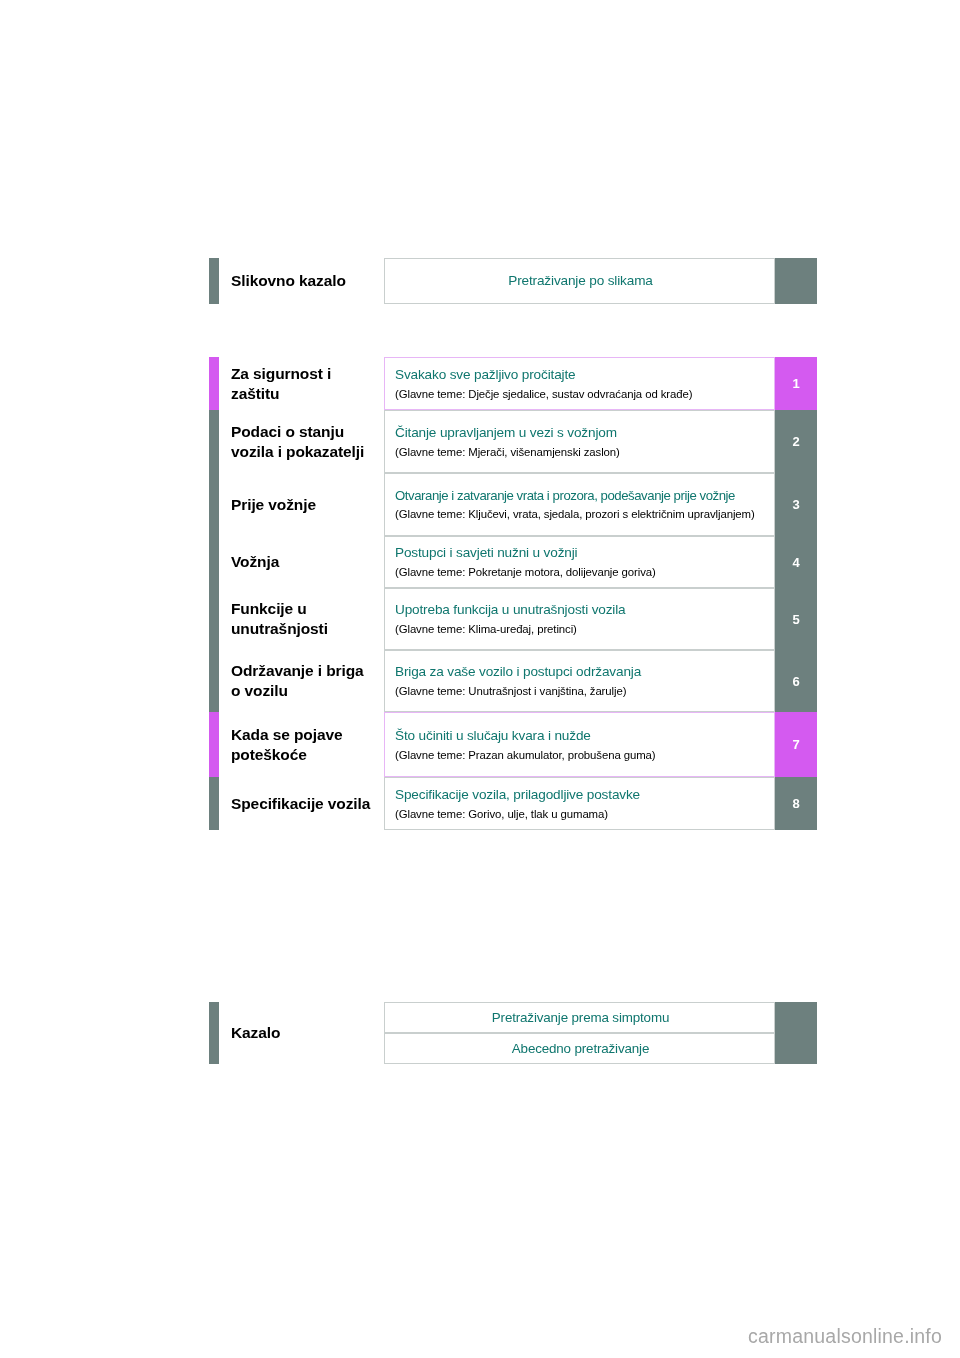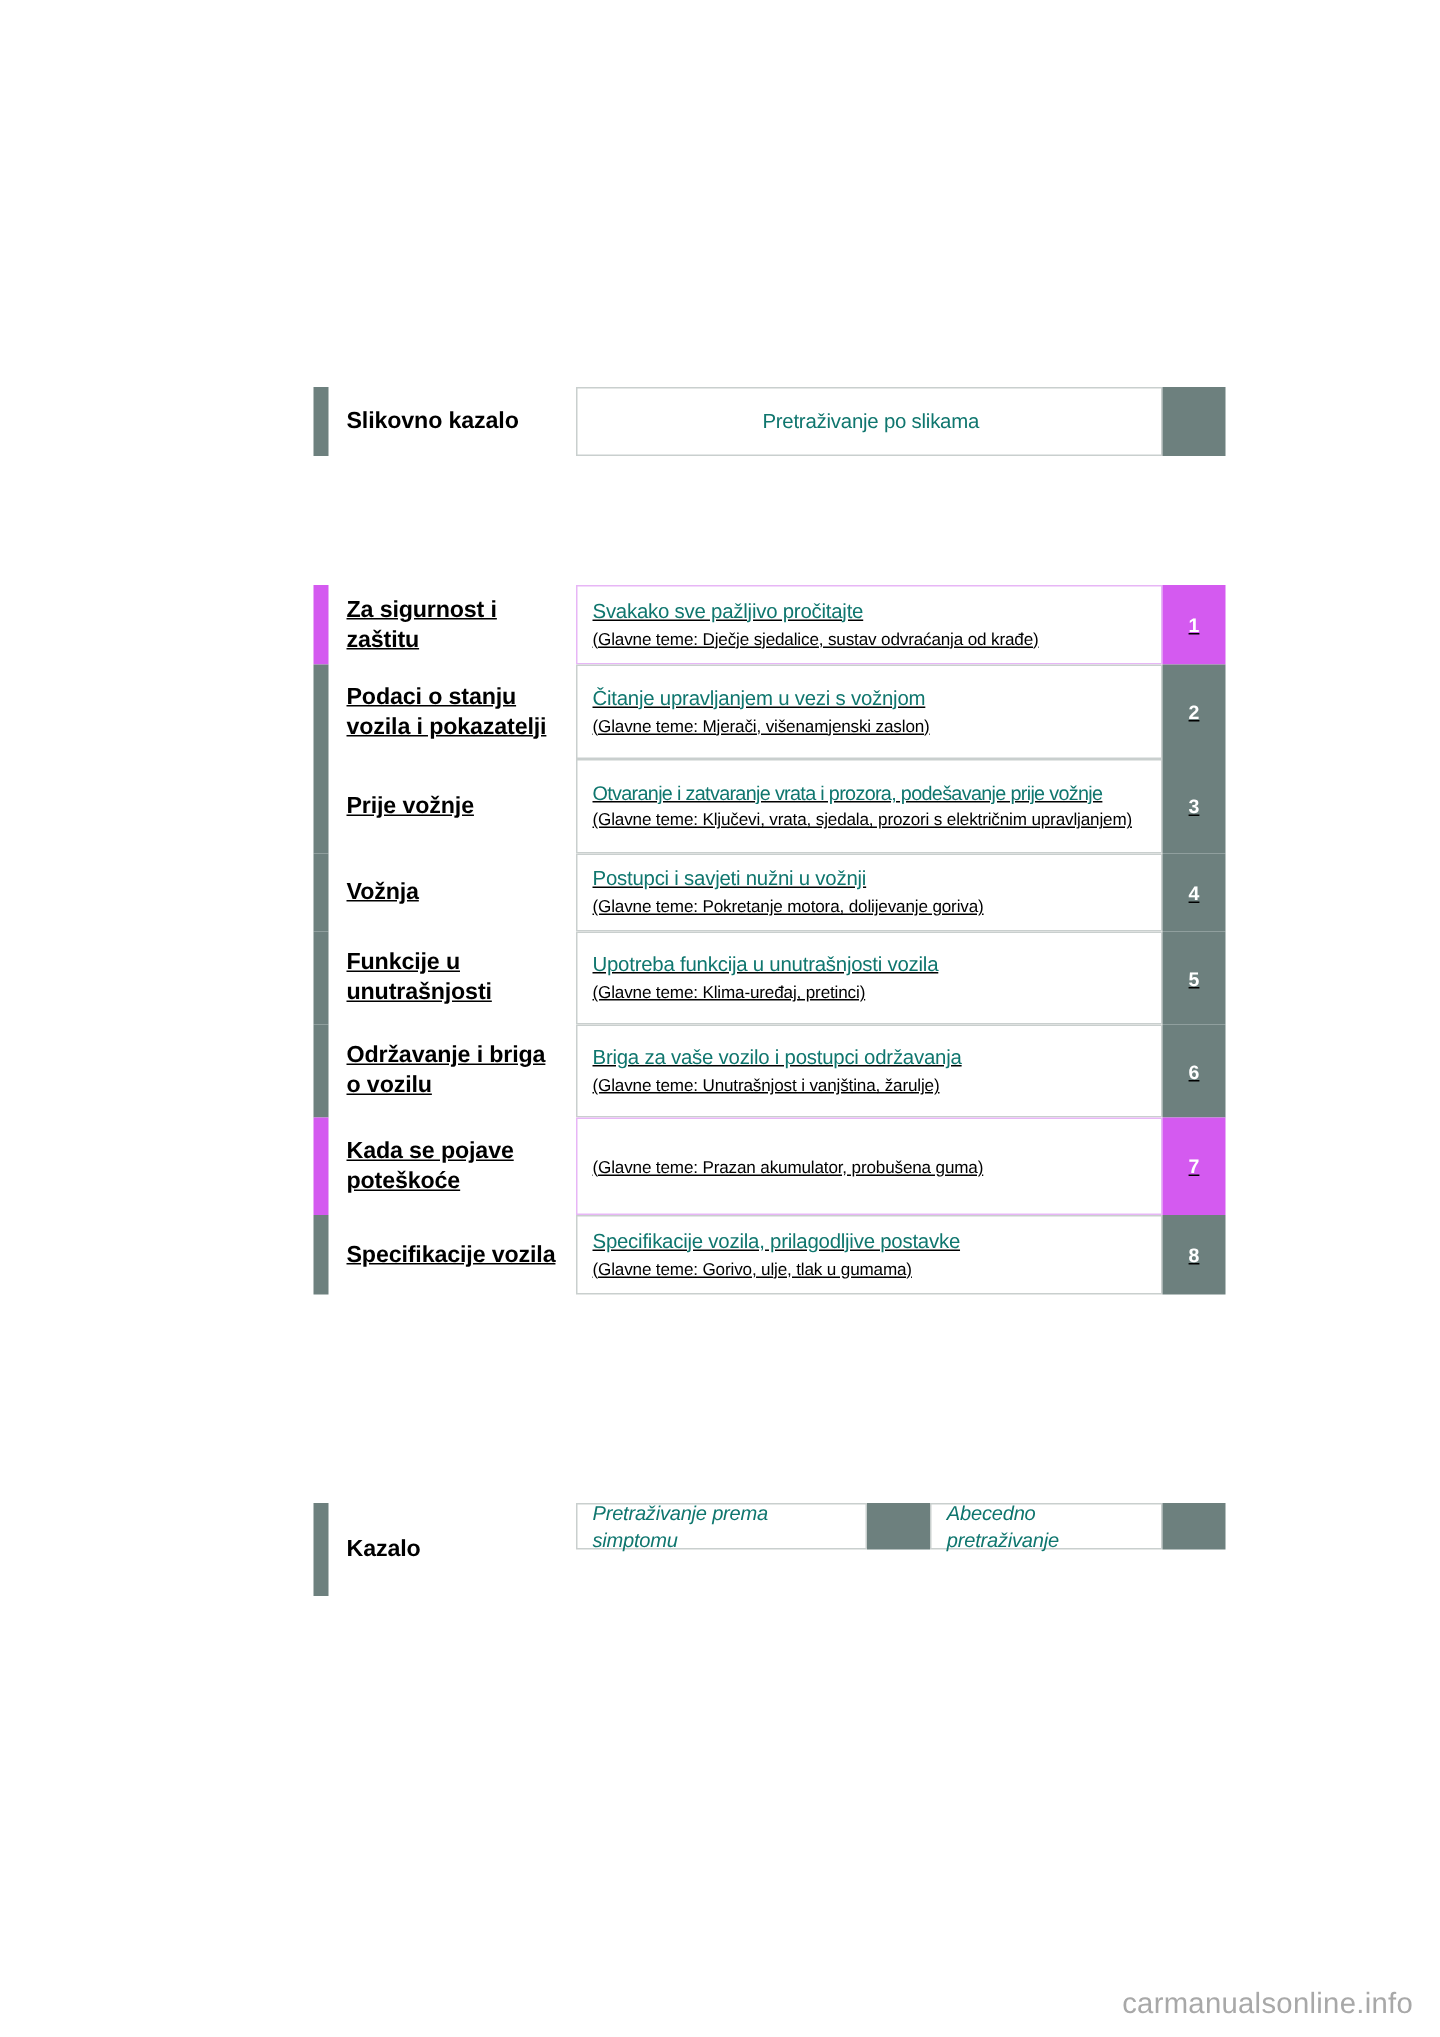--- a/index.html
+++ b/index.html
@@ -107,21 +107,21 @@
   .numtab.blank { color: transparent; }
 
   
   #top-block { top: 258px; }
   #top-block .row { height: 46px; }
   #top-block .heading { font-size: 15.5px; }
   #top-block .desc { display: flex; align-items: center; }
   #top-block .desc-main { font-size: 13.6px; }
 
   
-  #chapters { top: 390px; text-decoration: underline; }
+  #chapters { top: 357px; }
   #chapters .row + .row { margin-top: 0px; }
 
   .r1 { height: 53px; }
   .r2 { height: 63px; }
   .r3 { height: 63px; }
   .r4 { height: 52px; }
   .r5 { height: 62px; }
   .r6 { height: 62px; }
   .r7 { height: 65px; }
   .r8 { height: 53px; }
@@ -146,21 +146,21 @@
     height: 62px;
     align-self: center;
   }
   #index-block .heading {
     flex: 0 0 165px;
     width: 165px;
   }
   #index-block .rows {
     flex: 1 1 auto;
     display: flex;
-    font-style: italic;
+    flex-direction: column;
   }
   #index-block .idxrow {
     display: flex;
     height: 31px;
   }
   #index-block .idxrow .desc {
     flex: 1 1 auto;
     display: flex;
     align-items: center;
     padding: 0 8px 0 10px;
@@ -253,20 +253,21 @@
         <div class="desc-main">Briga za vaše vozilo i postupci održavanja</div>
         <div class="desc-sub">(Glavne teme: Unutrašnjost i vanjština, žarulje)</div>
       </div>
       <div class="numtab">6</div>
     </div>
 
     <div class="row r7">
       <div class="accent magenta"></div>
       <div class="heading">Kada se pojave poteškoće</div>
       <div class="desc magenta-border">
+        <div class="desc-main">Što učiniti u slučaju kvara i nužde</div>
         <div class="desc-sub">(Glavne teme: Prazan akumulator, probušena guma)</div>
       </div>
       <div class="numtab magenta">7</div>
     </div>
 
     <div class="row r8">
       <div class="accent"></div>
       <div class="heading">Specifikacije vozila</div>
       <div class="desc">
         <div class="desc-main">Specifikacije vozila, prilagodljive postavke</div>

